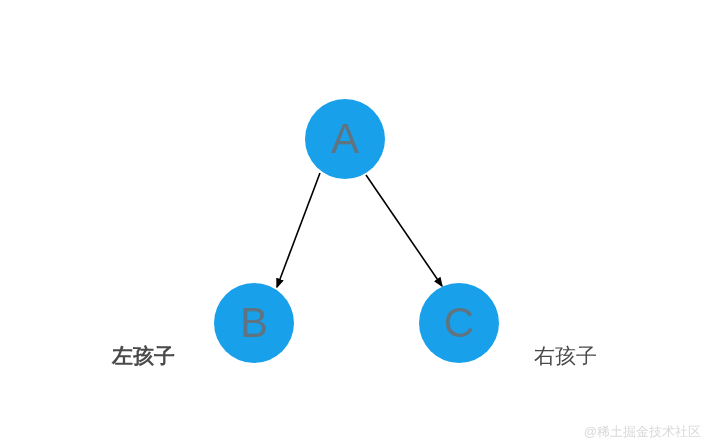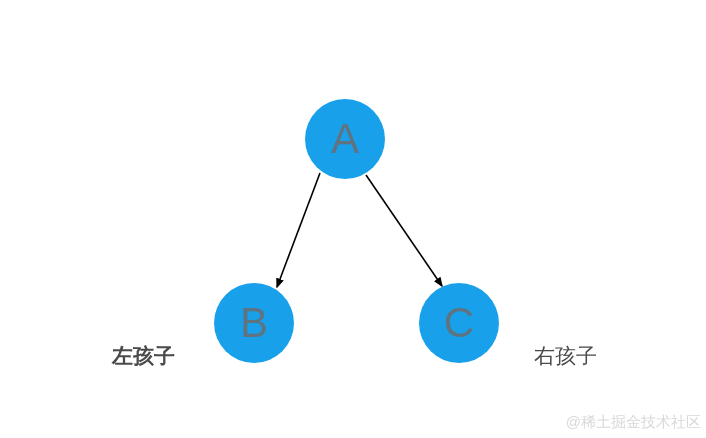--- a/index.html
+++ b/index.html
@@ -57,23 +57,23 @@
     color: var(--caption-text, #4a4a4a);
     font-size: 21px;
     line-height: 1;
     white-space: nowrap;
   }
   .caption-left  { left: 112px; top: 345px; font-weight: bold; }
   .caption-right { left: 534px; top: 345px; }
   .watermark {
     position: absolute;
     right: 5px;
-    bottom: 9px;
+    bottom: 0;
     color: var(--watermark-text, #d9d9d9);
-    font-size: 15px;
+    font-size: 13px;
     line-height: 1;
     white-space: nowrap;
   }
 </style>
 </head>
 <body>
 
 <div class="canvas">
 
   <svg class="edges" width="706" height="438" viewBox="0 0 706 438" xmlns="http://www.w3.org/2000/svg" aria-hidden="true">

